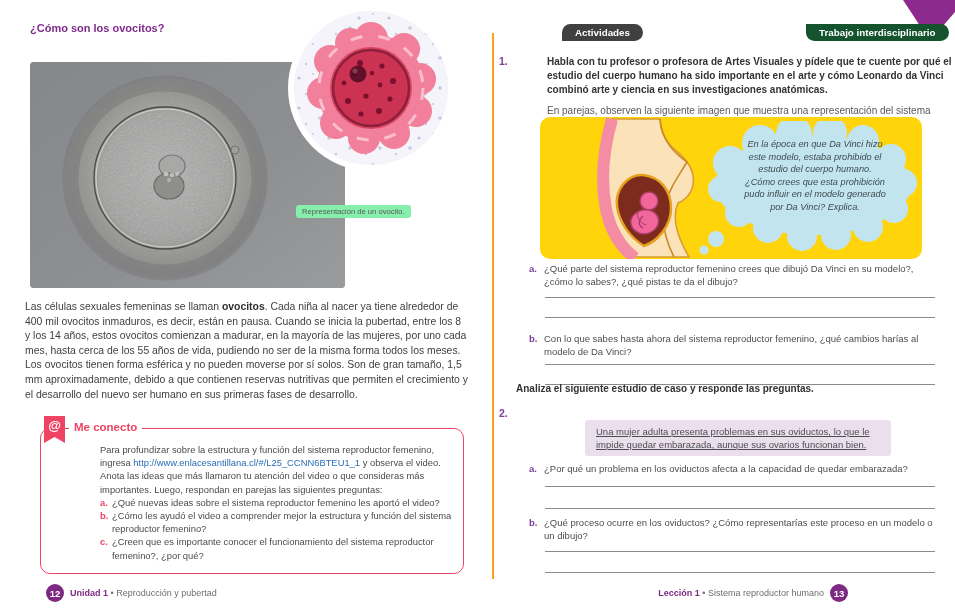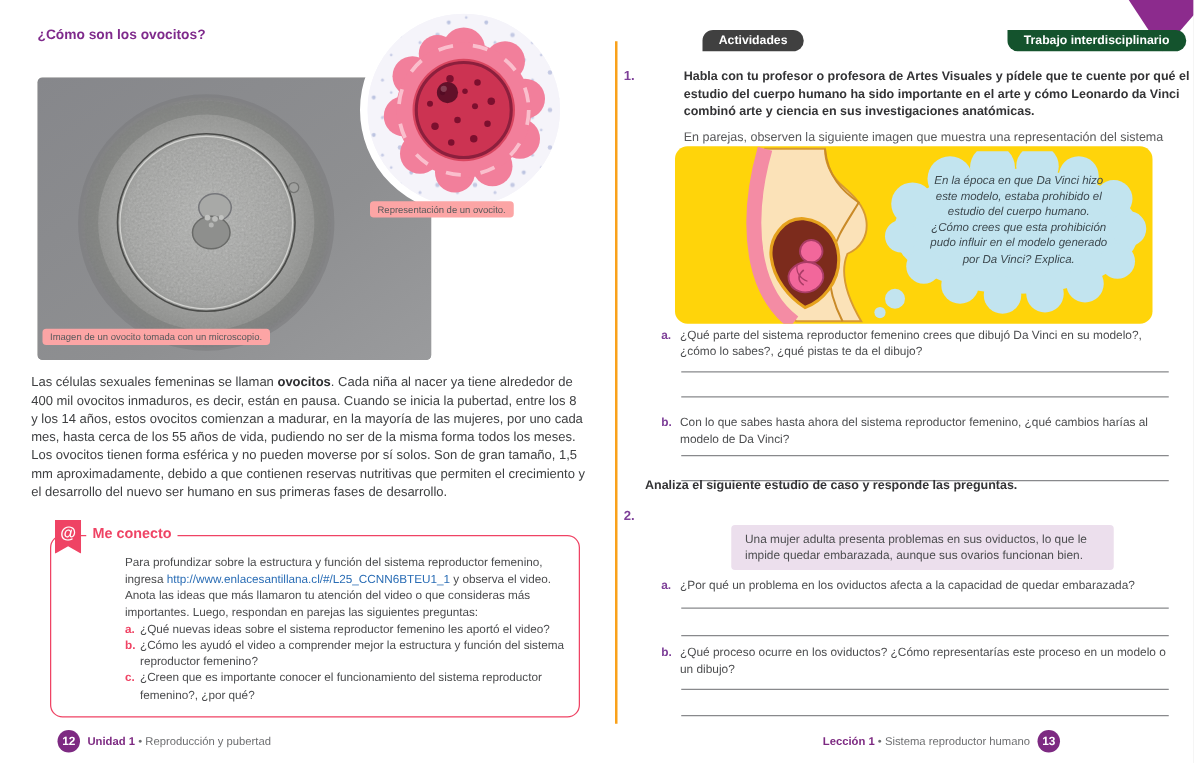--- a/index.html
+++ b/index.html
@@ -8,22 +8,22 @@
     position:relative; width:955px; height:614px; background:#ffffff;
     font-family:"Liberation Sans", sans-serif; overflow:hidden; margin:0 auto;
     color:#414042;
   }
   .abs { position:absolute; }
 
   
   .lp-title { left:30px; top:22px; font-size:11px; font-weight:bold; color:#7f2a8c; }
   .photo-micro { left:30px; top:62px; width:315px; height:226px; border-radius:4px; overflow:hidden; background:#8b8c8a; }
   .caption-pill {
-    background:#fca5a5; color:#58595b; font-size:7.6px; padding:2.5px 6px; border-radius:3px;
-    white-space:nowrap; line-height:1;
+    background:#86efac; color:#58595b; font-size:7.6px; padding:2.5px 6px; border-radius:3px;
+    white-space:nowrap; line-height:1;margin-top:44px;
   }
   .cap-illu  { left:296px; top:161px; z-index:5; }
   .illu-circle {
     left:288px; top:5px; width:166px; height:166px; border-radius:50%;
     border:6px solid #ffffff; overflow:hidden; background:#f5f4fa; z-index:4;
   }
   .lp-par { left:25px; top:300px; width:443px; font-size:10.4px; line-height:14.6px; color:#3f4042; }
   .lp-par b { font-weight:bold; color:#2e2f31; }
 
   .meconecto {
@@ -77,21 +77,21 @@
     color:#3e4a50; text-align:center; white-space:pre-line; z-index:3;
   }
   .q { display:flex; font-size:9.5px; line-height:13px; color:#4c4d4f; }
   .q .ql { color:#7d3f98; font-weight:bold; width:15px; flex:0 0 15px; }
   .qr { left:529px; width:405px; }
   .q1a { top:262px; } .q1b { top:332px; }
   .q2a { top:462px; } .q2b { top:516px; }
   .ansline { left:545px; width:390px; height:1px; background:#88898c; }
   .casebox {
     left:585px; top:420px; width:306px; background:#ecdfed; border-radius:3px;
-    padding:5px 11px; font-size:9.5px; line-height:13px; color:#4c4d4f;
+    padding:5px 11px; font-size:9.5px; line-height:13px; color:#4c4d4f;text-decoration:underline;
   }
   .corner-ribbon { right:0; top:0; }
 </style>
 </head>
 <body>
 
 <div class="spread">
 
   <svg class="abs corner-ribbon" width="60" height="42" viewBox="0 0 60 42">
     <polygon points="8,0 35,41 60,12 60,0" fill="#8c2b8d"></polygon>

